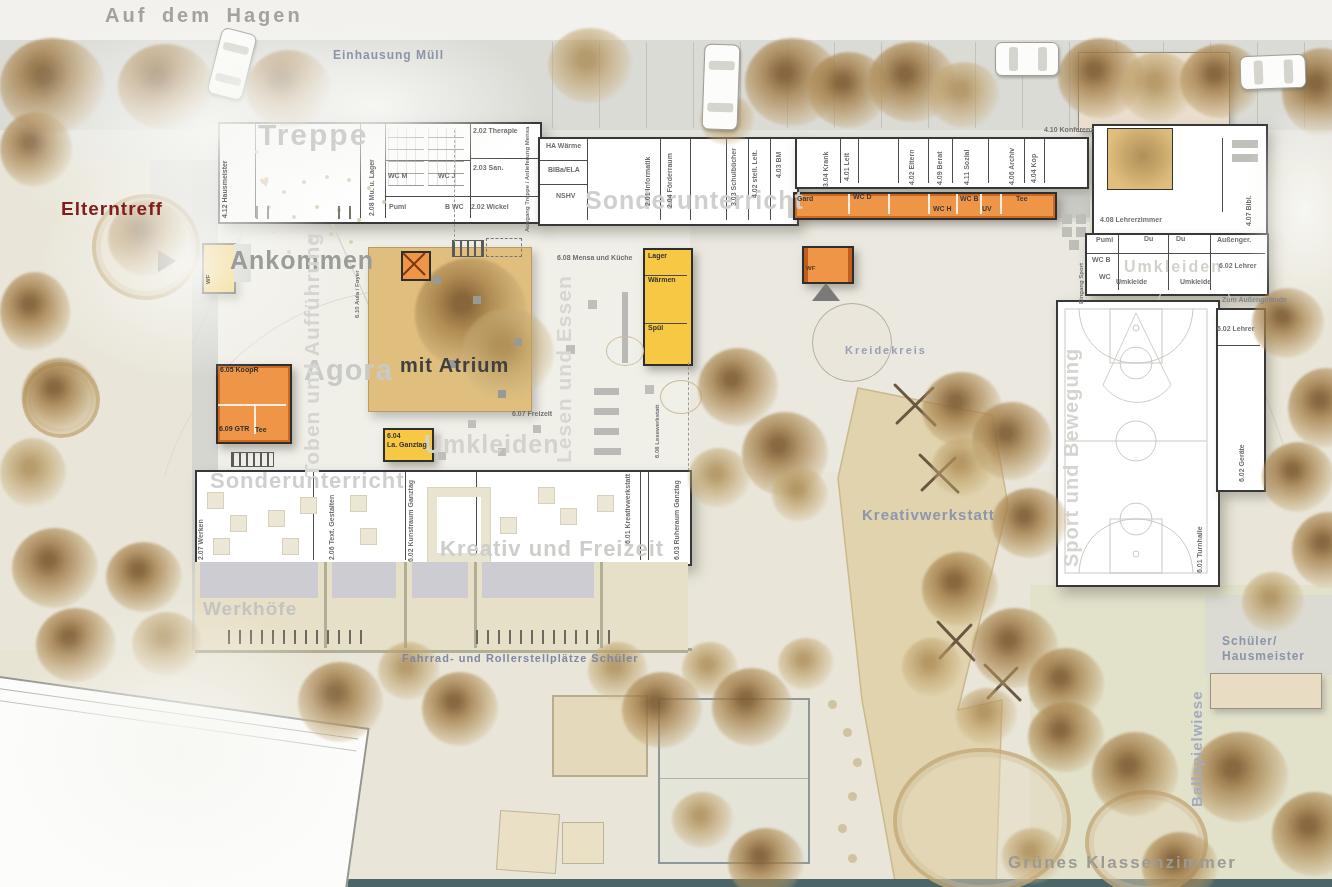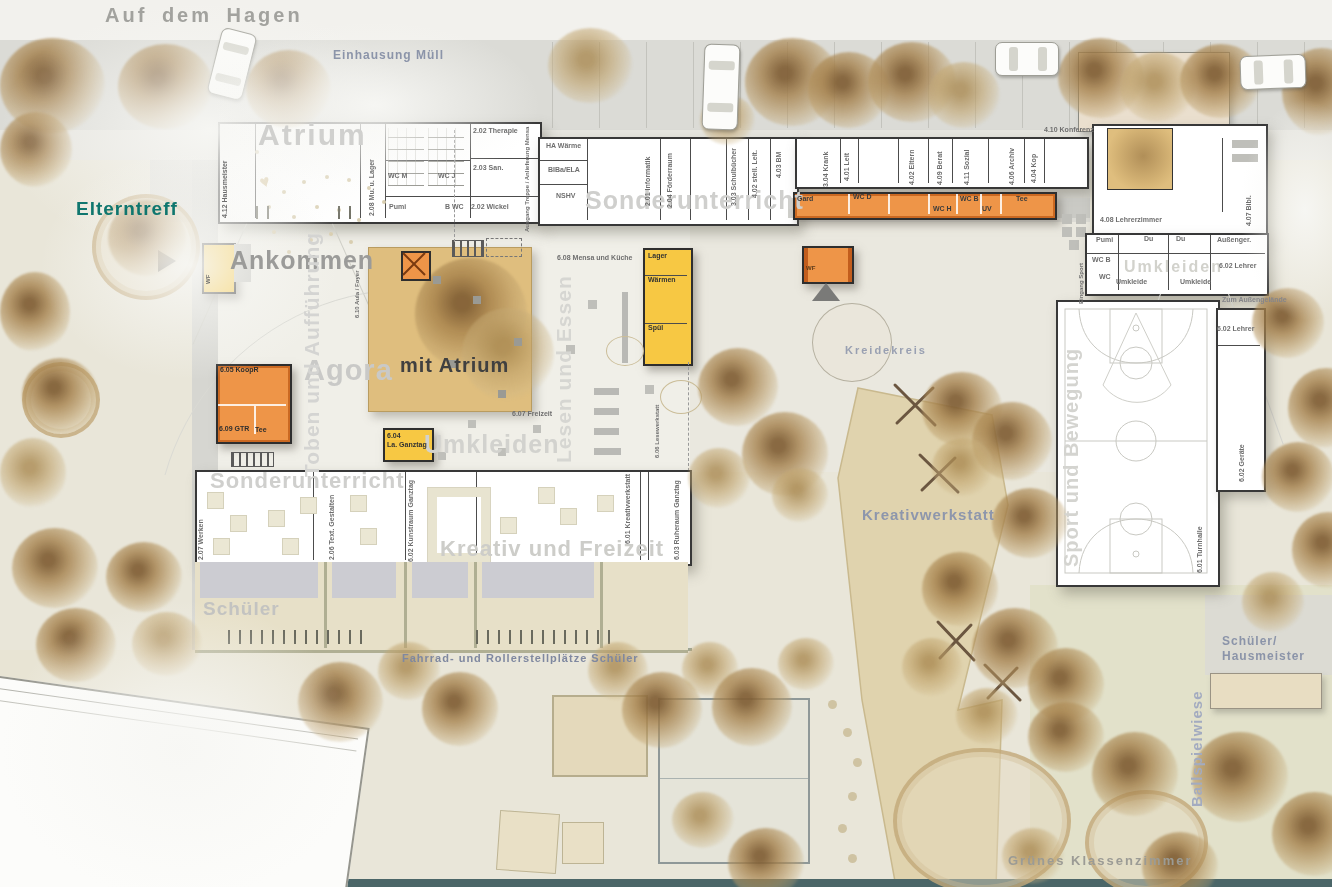--- a/index.html
+++ b/index.html
@@ -346,40 +346,40 @@
     </div>
 
   <div class="haze" style="left:0;top:0;width:420px;height:260px"></div>
   <div class="haze" style="left:40px;top:150px;width:300px;height:230px"></div>
   <div class="haze" style="left:210px;top:20px;width:330px;height:170px"></div>
   <div class="haze" style="left:0;top:600px;width:360px;height:300px"></div>
   <div class="haze" style="left:1240px;top:100px;width:130px;height:220px"></div>
 
   <div class="tx" style="left:105px;top:4px;font-size:20px;color:#a2a29e;letter-spacing:3px;word-spacing:6px">Auf dem Hagen</div>
   <div class="tx" style="left:333px;top:48px;font-size:12px;color:#8b94a9;letter-spacing:1px">Einhausung Müll</div>
-  <div class="tx" style="left:76px;top:198px;font-size:19px;color:#0f766e">Elterntreff</div>
-  <div class="tx" style="left:258px;top:118px;font-size:30px;color:#d0d0ce;letter-spacing:2px">Atrium</div>
+  <div class="tx" style="left:61px;top:198px;font-size:19px;color:#7f1d1d">Elterntreff</div>
+  <div class="tx" style="left:258px;top:118px;font-size:30px;color:#d0d0ce;letter-spacing:2px">Treppe</div>
   <div class="tx" style="left:585px;top:186px;font-size:25px;color:#cfcfcd">Sonderunterricht</div>
   <div class="tx" style="left:230px;top:246px;font-size:25px;color:#9b9b99">Ankommen</div>
   <div class="tx" style="left:304px;top:354px;font-size:29px;color:#c9c9c7">Agora</div>
   <div class="tx" style="left:400px;top:354px;font-size:20px;color:#404040">mit Atrium</div>
   <div class="tx v" style="left:300px;top:232px;height:245px;font-size:21px;color:#d4d4d2">Toben und Aufführung</div>
   <div class="tx v" style="left:552px;top:288px;height:175px;font-size:21px;color:#d6d6d2">Lesen und Essen</div>
   <div class="tx" style="left:424px;top:430px;font-size:25px;color:#d2d2ce">Umkleiden</div>
   <div class="tx" style="left:1124px;top:258px;font-size:16px;color:#d2d2cc;letter-spacing:2px">Umkleiden</div>
   <div class="tx v" style="left:1060px;top:322px;height:245px;font-size:20px;color:#d4d4d0">Sport und Bewegung</div>
   <div class="tx" style="left:210px;top:468px;font-size:22px;color:#cfcfcd">Sonderunterricht</div>
   <div class="tx" style="left:440px;top:536px;font-size:22px;color:#cdcdc9">Kreativ und Freizeit</div>
-  <div class="tx" style="left:203px;top:598px;font-size:19px;color:#c3c3c1">Schüler</div>
+  <div class="tx" style="left:203px;top:598px;font-size:19px;color:#c3c3c1">Werkhöfe</div>
   <div class="tx" style="left:845px;top:344px;font-size:11px;color:#99a0b2;letter-spacing:2px">Kreidekreis</div>
   <div class="tx" style="left:862px;top:506px;font-size:15px;color:#8d96ac;letter-spacing:1px">Kreativwerkstatt</div>
   <div class="tx v" style="left:1188px;top:662px;height:145px;font-size:15px;color:#a3abc0;letter-spacing:1px">Ballspielwiese</div>
   <div class="tx" style="left:1222px;top:634px;font-size:12px;color:#8b94a9">Schüler/</div>
   <div class="tx" style="left:1222px;top:649px;font-size:12px;color:#8b94a9">Hausmeister</div>
-  <div class="tx" style="left:1008px;top:853px;font-size:13px;color:#9b9b95;letter-spacing:2px">Grünes Klassenzimmer</div>
+  <div class="tx" style="left:1008px;top:853px;font-size:17px;color:#9b9b95;letter-spacing:2px">Grünes Klassenzimmer</div>
   <div class="tx" style="left:402px;top:652px;font-size:11px;color:#7f88a0;letter-spacing:1px">Fahrrad- und Rollerstellplätze Schüler</div>
   <div class="sm" style="left:1222px;top:296px;color:#85858a">Zum Außengelände</div>
   <div class="sm v" style="left:1078px;top:250px;height:54px;font-size:6px">Eingang Sport</div>
   <div class="sm v" style="left:524px;top:82px;height:150px;font-size:6px">Ausgang Treppe / Anlieferung Mensa</div>
 
   <div class="sm v" style="left:221px;top:136px;height:82px">4.12 Hausmeister</div>
   <div class="sm v" style="left:368px;top:140px;height:76px">2.08 Mu. u. Lager</div>
   <div class="sm" style="left:388px;top:172px">WC M</div>
   <div class="sm" style="left:438px;top:172px">WC J</div>
   <div class="sm" style="left:389px;top:203px">Pumi</div>

